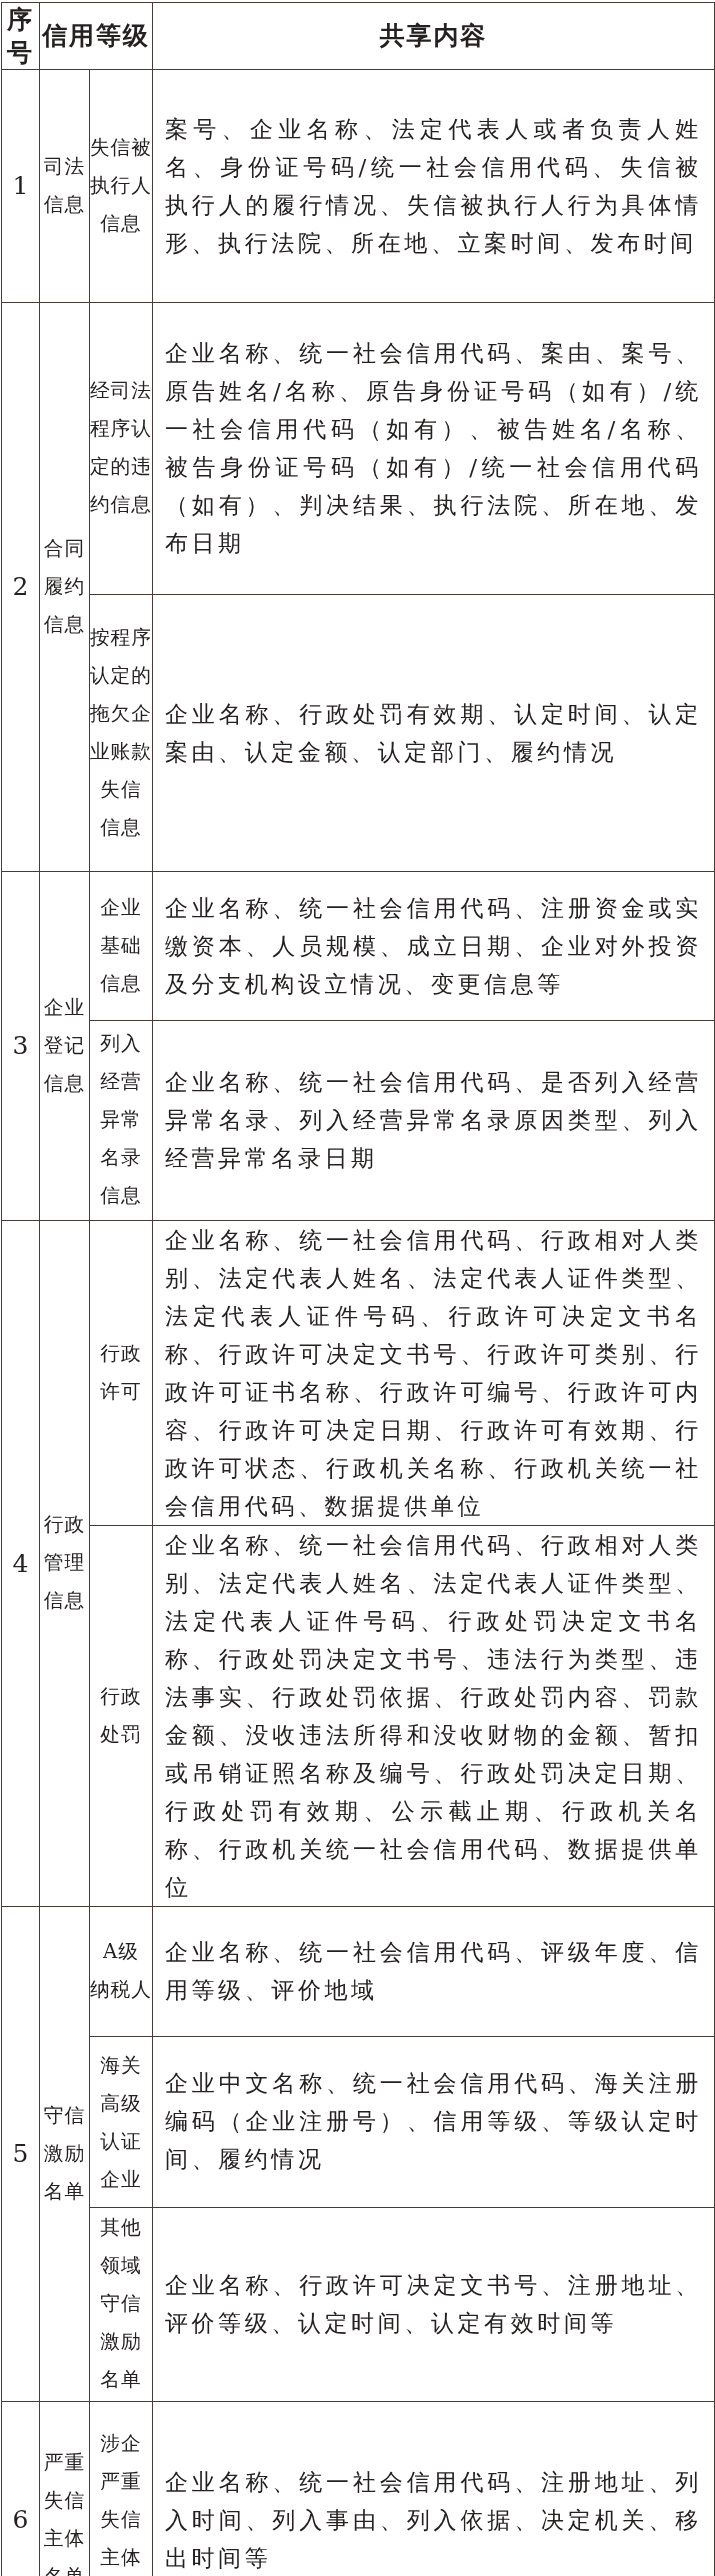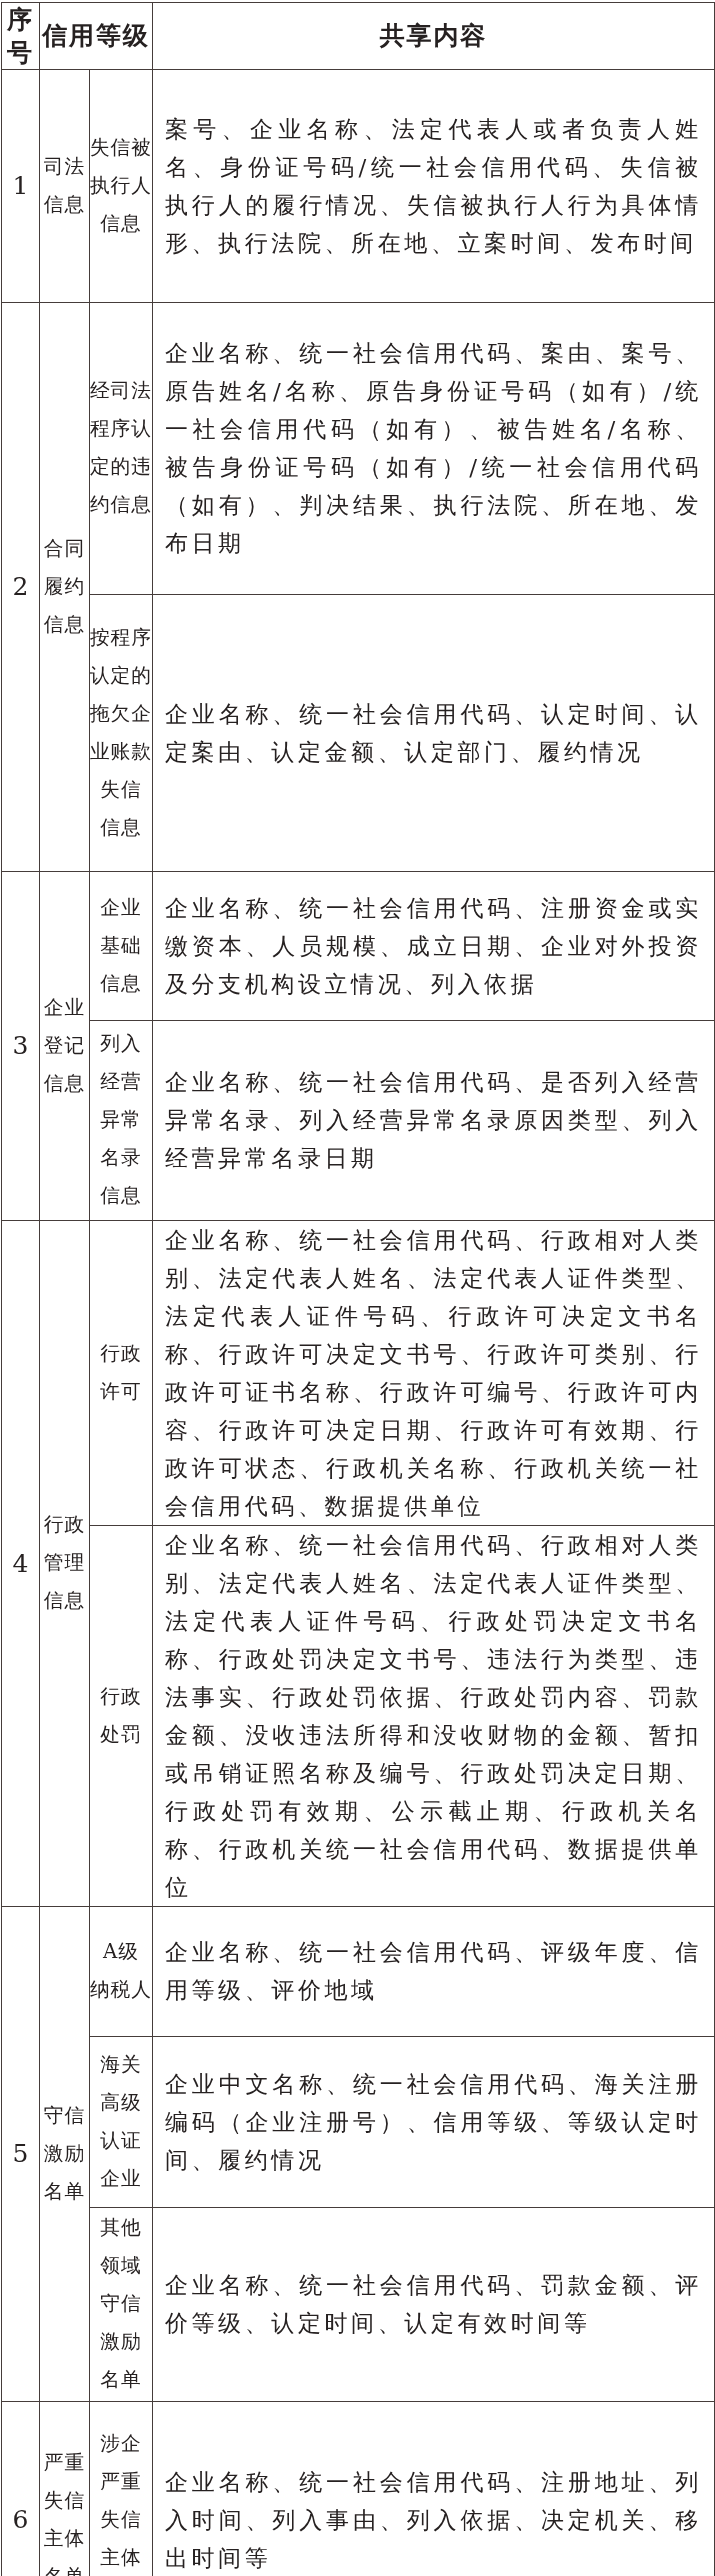--- a/index.html
+++ b/index.html
@@ -55,21 +55,21 @@
   }
   
   tr.h-r1  { height: 233px; }
   tr.h-r2a { height: 292px; }
   tr.h-r2b { height: 277px; margin-top: 8px; }
   tr.h-r3a { height: 149px; }
   tr.h-r3b { height: 200px; margin-top: 40px; }
   tr.h-r4a { height: 289px; }
   tr.h-r4b { height: 344px; }
   tr.h-r5a { height: 130px; }
-  tr.h-r5b { height: 171px; }
+  tr.h-r5b { height: 171px; font-family: Liberation Serif, serif; }
   tr.h-r5c { height: 194px; margin-left: 35px; }
   tr.h-r6  { height: 237px; }
 </style>
 </head>
 <body>
 
 <table class="share-table">
   <colgroup>
     <col class="c-no">
       <col class="c-cat">
@@ -105,32 +105,32 @@
 约信息</td>
     <td class="content-cell">企业名称、统一社会信用代码、案由、案号、原告姓名/名称、原告身份证号码（如有）/统一社会信用代码（如有）、被告姓名/名称、被告身份证号码（如有）/统一社会信用代码（如有）、判决结果、执行法院、所在地、发布日期</td>
   </tr>
   <tr class="h-r2b">
     <td class="sub-cell">按程序
 认定的
 拖欠企
 业账款
 失信
 信息</td>
-    <td class="content-cell">企业名称、统一社会信用代码、认定时间、认定案由、认定金额、认定部门、履约情况</td>
+    <td class="content-cell">企业名称、行政处罚有效期、认定时间、认定案由、认定金额、认定部门、履约情况</td>
   </tr>
 
   <tr class="h-r3a">
     <td class="no-cell" rowspan="2">3</td>
     <td class="cat-cell" rowspan="2">企业
 登记
 信息</td>
     <td class="sub-cell">企业
 基础
 信息</td>
-    <td class="content-cell">企业名称、统一社会信用代码、注册资金或实缴资本、人员规模、成立日期、企业对外投资及分支机构设立情况、列入依据</td>
+    <td class="content-cell">企业名称、统一社会信用代码、注册资金或实缴资本、人员规模、成立日期、企业对外投资及分支机构设立情况、变更信息等</td>
   </tr>
   <tr class="h-r3b">
     <td class="sub-cell">列入
 经营
 异常
 名录
 信息</td>
     <td class="content-cell">企业名称、统一社会信用代码、是否列入经营异常名录、列入经营异常名录原因类型、列入经营异常名录日期</td>
   </tr>
 
@@ -164,21 +164,21 @@
 认证
 企业</td>
     <td class="content-cell">企业中文名称、统一社会信用代码、海关注册编码（企业注册号）、信用等级、等级认定时间、履约情况</td>
   </tr>
   <tr class="h-r5c">
     <td class="sub-cell">其他
 领域
 守信
 激励
 名单</td>
-    <td class="content-cell">企业名称、统一社会信用代码、罚款金额、评价等级、认定时间、认定有效时间等</td>
+    <td class="content-cell">企业名称、行政许可决定文书号、注册地址、评价等级、认定时间、认定有效时间等</td>
   </tr>
 
   <tr class="h-r6">
     <td class="no-cell">6</td>
     <td class="cat-cell">严重
 失信
 主体
 名单</td>
     <td class="sub-cell">涉企
 严重

